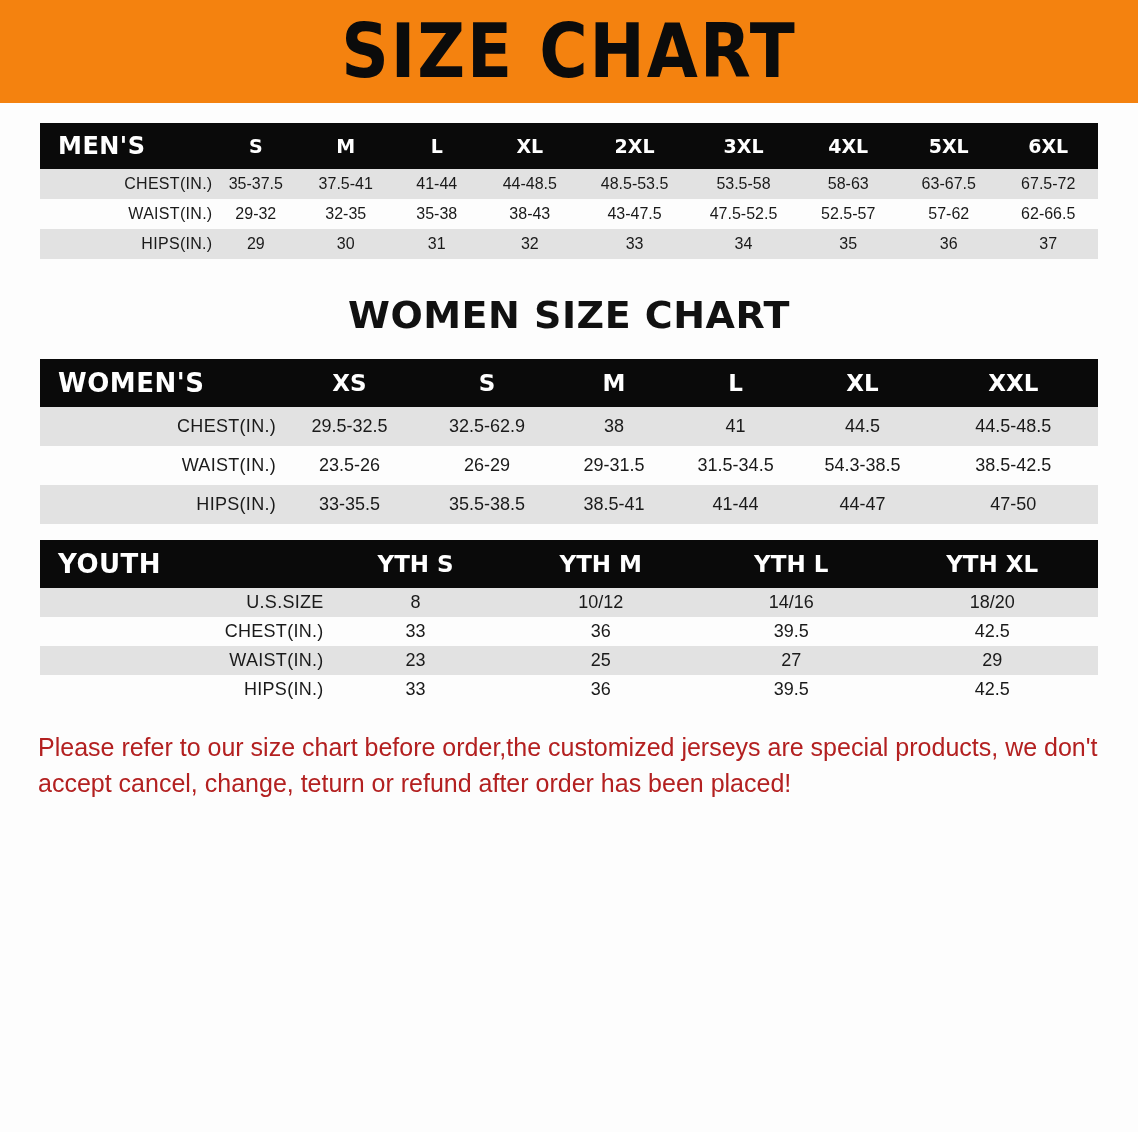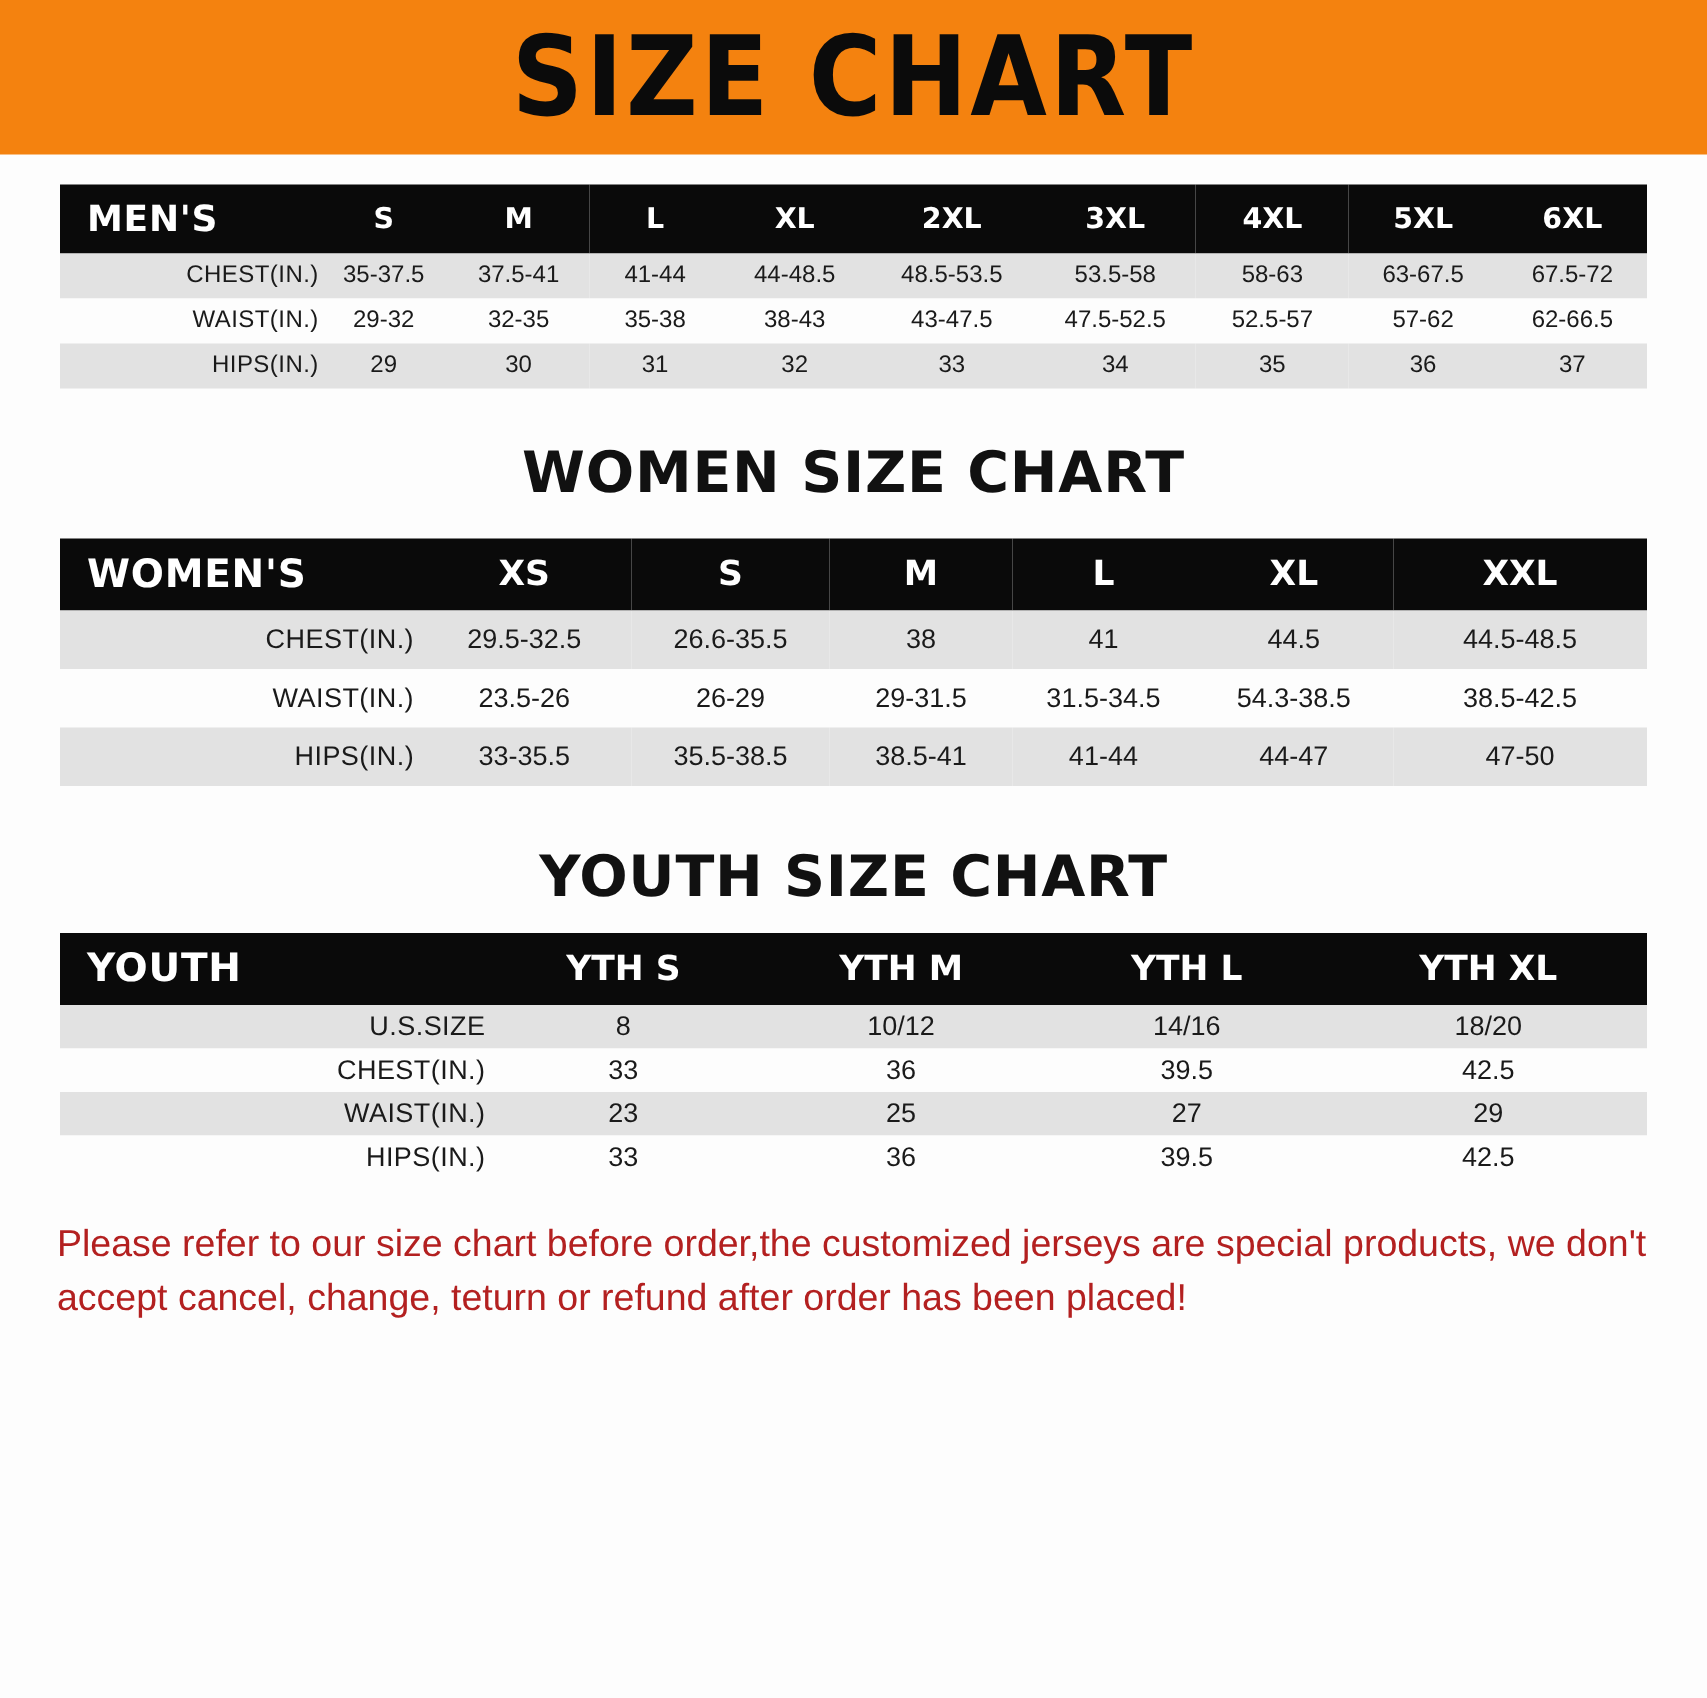--- a/index.html
+++ b/index.html
@@ -212,21 +212,21 @@
           <th>M</th>
           <th>L</th>
           <th>XL</th>
           <th>XXL</th>
         </tr>
       </thead>
       <tbody>
         <tr class="shade">
           <td class="rowhead">CHEST(IN.)</td>
           <td>29.5-32.5</td>
-          <td>26.6-35.5</td>
+          <td>32.5-62.9</td>
           <td>38</td>
           <td>41</td>
           <td>44.5</td>
           <td>44.5-48.5</td>
         </tr>
         <tr class="plain">
           <td class="rowhead">WAIST(IN.)</td>
           <td>23.5-26</td>
           <td>26-29</td>
           <td>29-31.5</td>
@@ -240,21 +240,20 @@
           <td>35.5-38.5</td>
           <td>38.5-41</td>
           <td>41-44</td>
           <td>44-47</td>
           <td>47-50</td>
         </tr>
       </tbody>
     </table>
   </div>
 
-  <div class="section-title title-youth">YOUTH SIZE CHART</div>
   <div class="table-wrap mt-youth">
     <table id="youth-table">
       <colgroup>
         <col style="width:27.0%">
           <col style="width:17.0%">
           <col style="width:18.0%">
           <col style="width:18.0%">
           <col style="width:20.0%">
       </colgroup>
       <thead>

